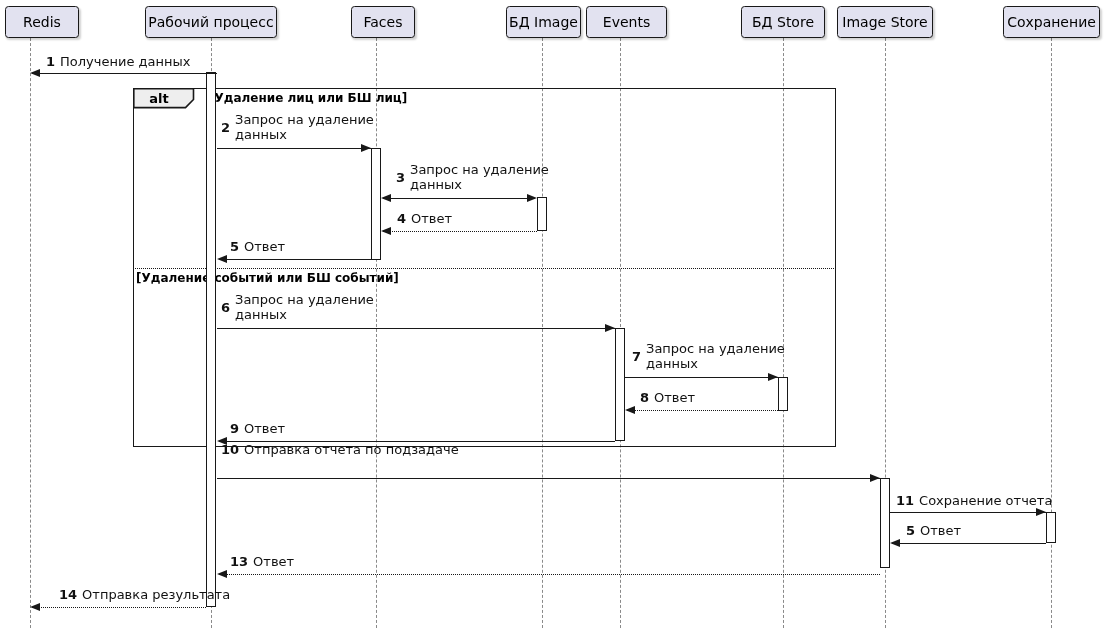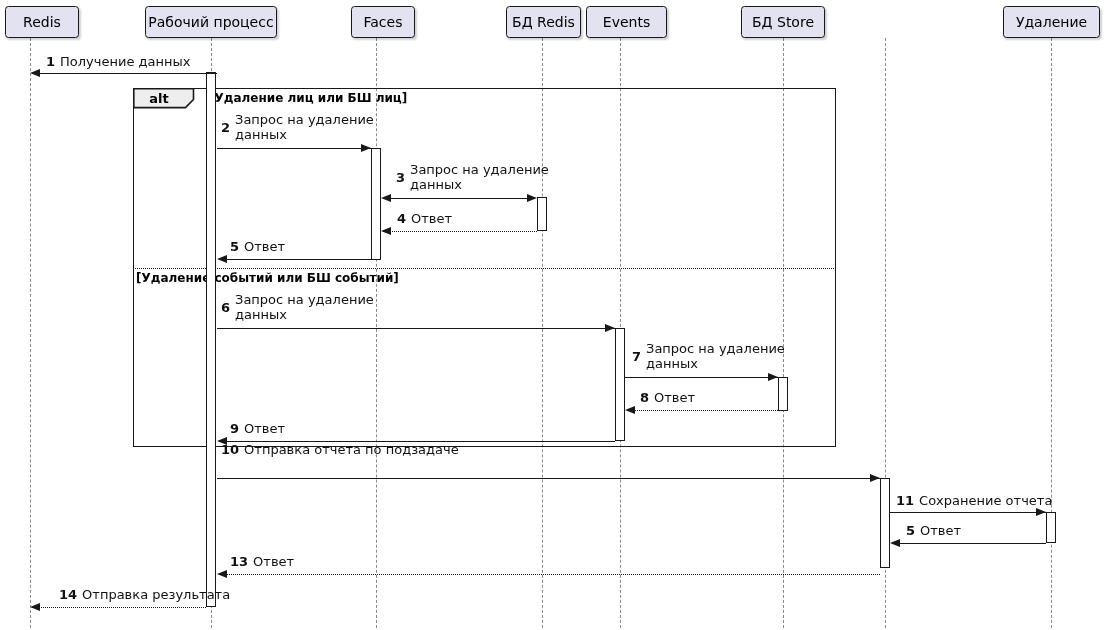--- a/index.html
+++ b/index.html
@@ -60,24 +60,25 @@
   <div class="lifeline" style="left:376px"></div>
   <div class="lifeline" style="left:542px"></div>
   <div class="lifeline" style="left:620px"></div>
   <div class="lifeline" style="left:783px"></div>
   <div class="lifeline" style="left:885px"></div>
   <div class="lifeline" style="left:1051px"></div>
 
   <div class="participant" style="left:5px;width:74px">Redis</div>
   <div class="participant" style="left:145px;width:132px">Рабочий процесс</div>
   <div class="participant" style="left:351px;width:64px">Faces</div>
-  <div class="participant" style="left:506px;width:75px">БД Redis</div>
+  <div class="participant" style="left:506px;width:75px">БД Image</div>
   <div class="participant" style="left:586px;width:81px">Events</div>
   <div class="participant" style="left:741px;width:84px">БД Store</div>
-  <div class="participant" style="left:1003px;width:97px">Удаление</div>
+  <div class="participant" style="left:837px;width:96px">Image Store</div>
+  <div class="participant" style="left:1003px;width:97px">Сохранение</div>
 
   <div class="frame"></div>
   <svg class="frame-label-shape" width="64" height="22">
     <path d="M0.8,0.8 H60.5 V11.5 L52.5,19.6 H0.8 Z" fill="#EEEEEE" stroke="#181818" stroke-width="1.6"></path>
   </svg>
   <div class="frame-operator">alt</div>
   <div class="guard" style="left:209px;top:91px">[Удаление лиц или БШ лиц]</div>
   <div class="divider"></div>
   <div class="guard" style="left:136px;top:271px">[Удаление событий или БШ событий]</div>
 

